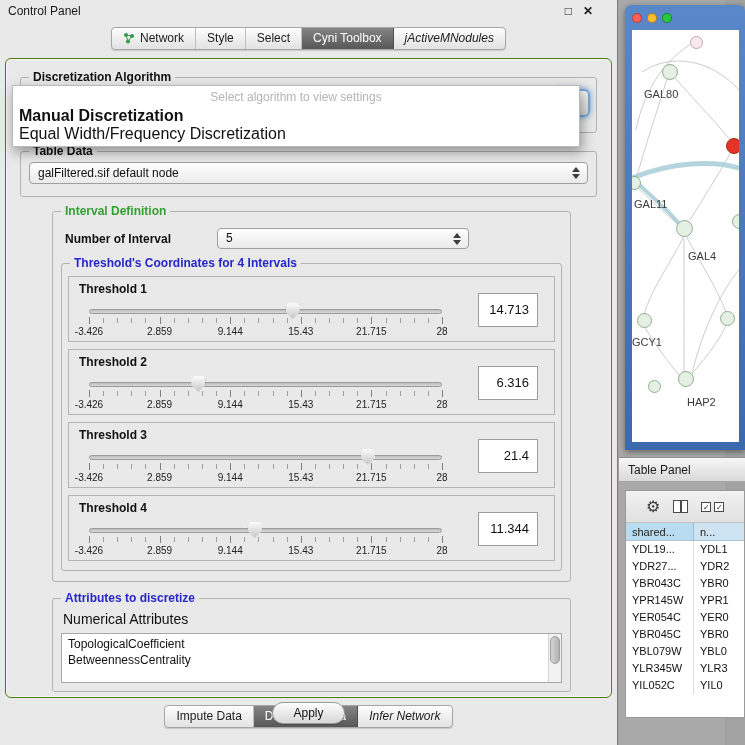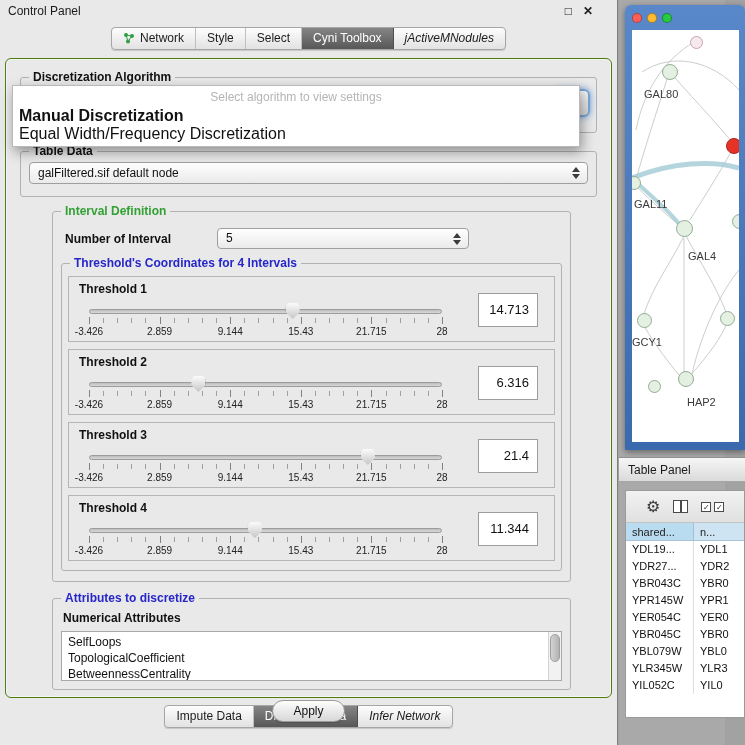--- a/index.html
+++ b/index.html
@@ -61,21 +61,21 @@
   .slider{position:absolute;left:20px;right:112px;top:32px;height:30px;}
   .track{position:absolute;left:0;right:0;top:0;height:5px;background:linear-gradient(#bdbdbd,#d8d8d8);border:1px solid #9c9c9c;border-radius:3px;}
   .thumb{position:absolute;top:-6px;width:14px;height:16px;background:linear-gradient(#fbfbfb,#c6c6c6);clip-path:polygon(0 20%,18% 0,82% 0,100% 20%,100% 58%,50% 100%,0 58%);filter:drop-shadow(0 0 1px rgba(0,0,0,.6));}
   .ticks{position:absolute;left:0;right:0;top:9px;height:5px;background-image:repeating-linear-gradient(to right,#9f9f9f 0,#9f9f9f 1px,transparent 1px,transparent 4%);}
   .mtick{position:absolute;top:8px;width:1px;height:7px;background:#828282;}
   .tlabels{position:absolute;left:0;right:0;top:17px;height:12px;font-size:10px;color:#222;}
   .tlabels span{position:absolute;transform:translateX(-50%);white-space:nowrap;}
   .value-box{position:absolute;right:16px;top:16px;width:60px;height:34px;background:#fff;border:1px solid #9c9c9c;font-size:13px;line-height:32px;text-align:right;padding-right:8px;}
 
   .attributes-group{margin:16px 28px 0 34px;padding:8px 8px 8px;}
-  .attr-sub{font-weight:bold;font-size:12px;margin:4px 0 6px 2px;}
+  .attr-sub{font-weight:normal;font-size:14px;margin:4px 0 6px 2px;}
   .listbox{position:relative;border:1px solid #a8a8a8;background:#fff;height:50px;overflow:hidden;padding:2px 14px 0 6px;}
   .listbox .li{font-size:12px;line-height:16px;color:#111;white-space:nowrap;}
   .vscroll{position:absolute;right:0;top:0;bottom:0;width:13px;background:#f2f2f2;border-left:1px solid #d4d4d4;}
   .vthumb{position:absolute;right:1px;top:2px;width:10px;height:28px;background:linear-gradient(to right,#d3d3d3,#b2b2b2);border:1px solid #9e9e9e;border-radius:5px;}
 
   .apply-row{text-align:center;margin-top:10px;}
   .apply-btn{display:inline-block;padding:3px 20px;font-size:12px;border:1px solid #9b9b9b;border-radius:11px;background:linear-gradient(#fefefe,#d7d7d7);color:#111;box-shadow:0 1px 1px rgba(0,0,0,.18);cursor:default;}
 
   .bottom-tabrow{height:36px;display:flex;justify-content:center;align-items:center;}
 
@@ -288,21 +288,20 @@
           </div>
           <div class="value-box">11.344</div>
         </div>
       </div>
     </div>
 
     <div class="groupbox attributes-group">
       <span class="gb-label gb-blue">Attributes to discretize</span>
       <div class="attr-sub">Numerical Attributes</div>
       <div class="listbox">
-        <div class="li">SelfLoops</div>
         <div class="li">TopologicalCoefficient</div>
         <div class="li">BetweennessCentrality</div>
         <div class="vscroll">
           <div class="vthumb"></div>
         </div>
       </div>
     </div>
 
     <div class="apply-row">
       <span class="apply-btn">Apply</span>

